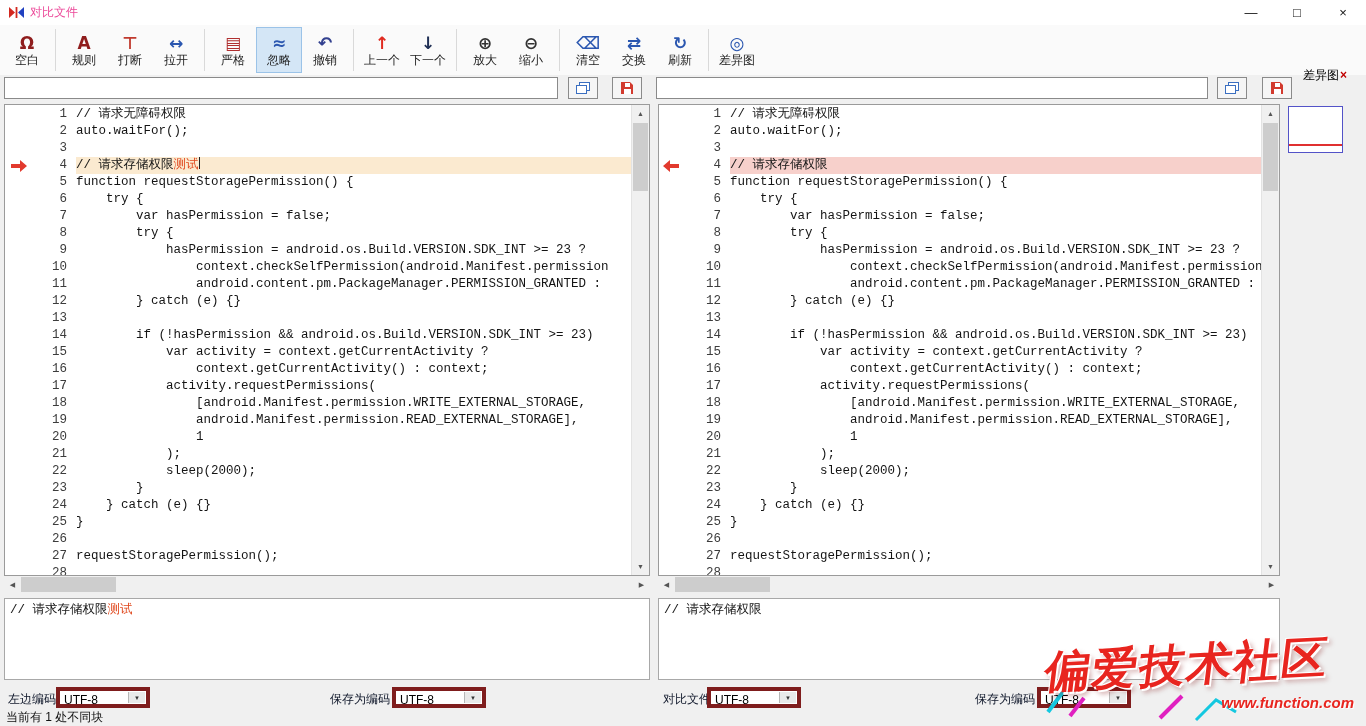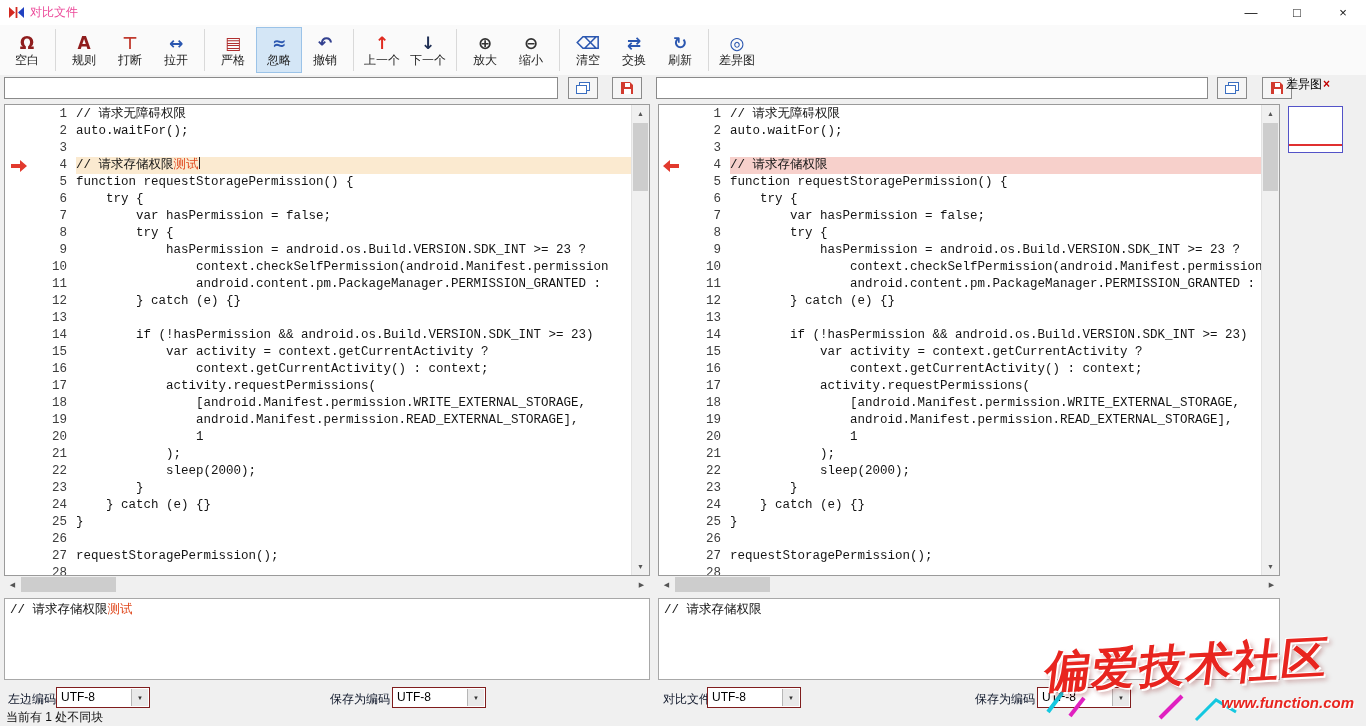--- a/index.html
+++ b/index.html
@@ -53,35 +53,35 @@
   .vs-thumb{position:absolute;left:1px;width:15px;background:#cdcdcd}
   .hscroll{position:absolute;top:576px;height:17px;background:#f0f0f0}
   #hscroll-left{left:4px;width:646px}
   #hscroll-right{left:658px;width:622px}
   .hs-left,.hs-right{position:absolute;top:0;width:17px;height:17px;display:flex;align-items:center;
                      justify-content:center;font-size:7px;color:#555}
   .hs-left{left:0}.hs-right{right:0}
   .hs-thumb{position:absolute;top:1px;height:15px;background:#cdcdcd;left:17px;width:95px}
 
   
-  .dm-header{position:absolute;left:1286px;top:76px;width:78px;text-align:left;font-size:12px}
+  .dm-header{position:absolute;left:1286px;top:67px;width:78px;text-align:center;font-size:12px}
   .dm-close{color:#c00000;font-weight:bold;margin-left:1px}
   .dm-box{position:absolute;left:1288px;top:106px;width:53px;height:45px;background:#fff;border:1px solid #5353c8}
   .dm-line{position:absolute;left:0;right:0;top:37px;height:2px;background:#e03030}
 
   
   .preview{position:absolute;top:598px;height:82px;background:#fff;border:1px solid #a8a8a8;
            box-sizing:border-box;font-family:"Liberation Mono","DejaVu Sans Mono",monospace;
            font-size:12.5px;padding:2px 5px;white-space:pre;color:#141414}
   #preview-left{left:4px;width:646px}
   #preview-right{left:658px;width:622px}
 
   
   .enc-label{position:absolute;top:691px;font-size:12px;color:#0f172a}
-  .combo{position:absolute;top:687px;height:21px;border:1px solid #7f1d1d;background:#fff;
+  .combo{position:absolute;top:687px;height:21px;border:4px solid #7f1d1d;background:#fff;
          box-sizing:border-box;font-size:12px;padding:2px 18px 0 4px;width:94px}
   .combo-arrow{position:absolute;right:1px;top:1px;bottom:1px;width:16px;background:#e9e9e9;
                border-left:1px solid #b6b6b6;display:flex;align-items:center;justify-content:center;
                font-size:6px;color:#333}
 
   
   .statusbar{position:absolute;left:0;top:709px;width:1366px;height:17px;font-size:12px;
              padding-left:6px;box-sizing:border-box;color:#111}
 
   

